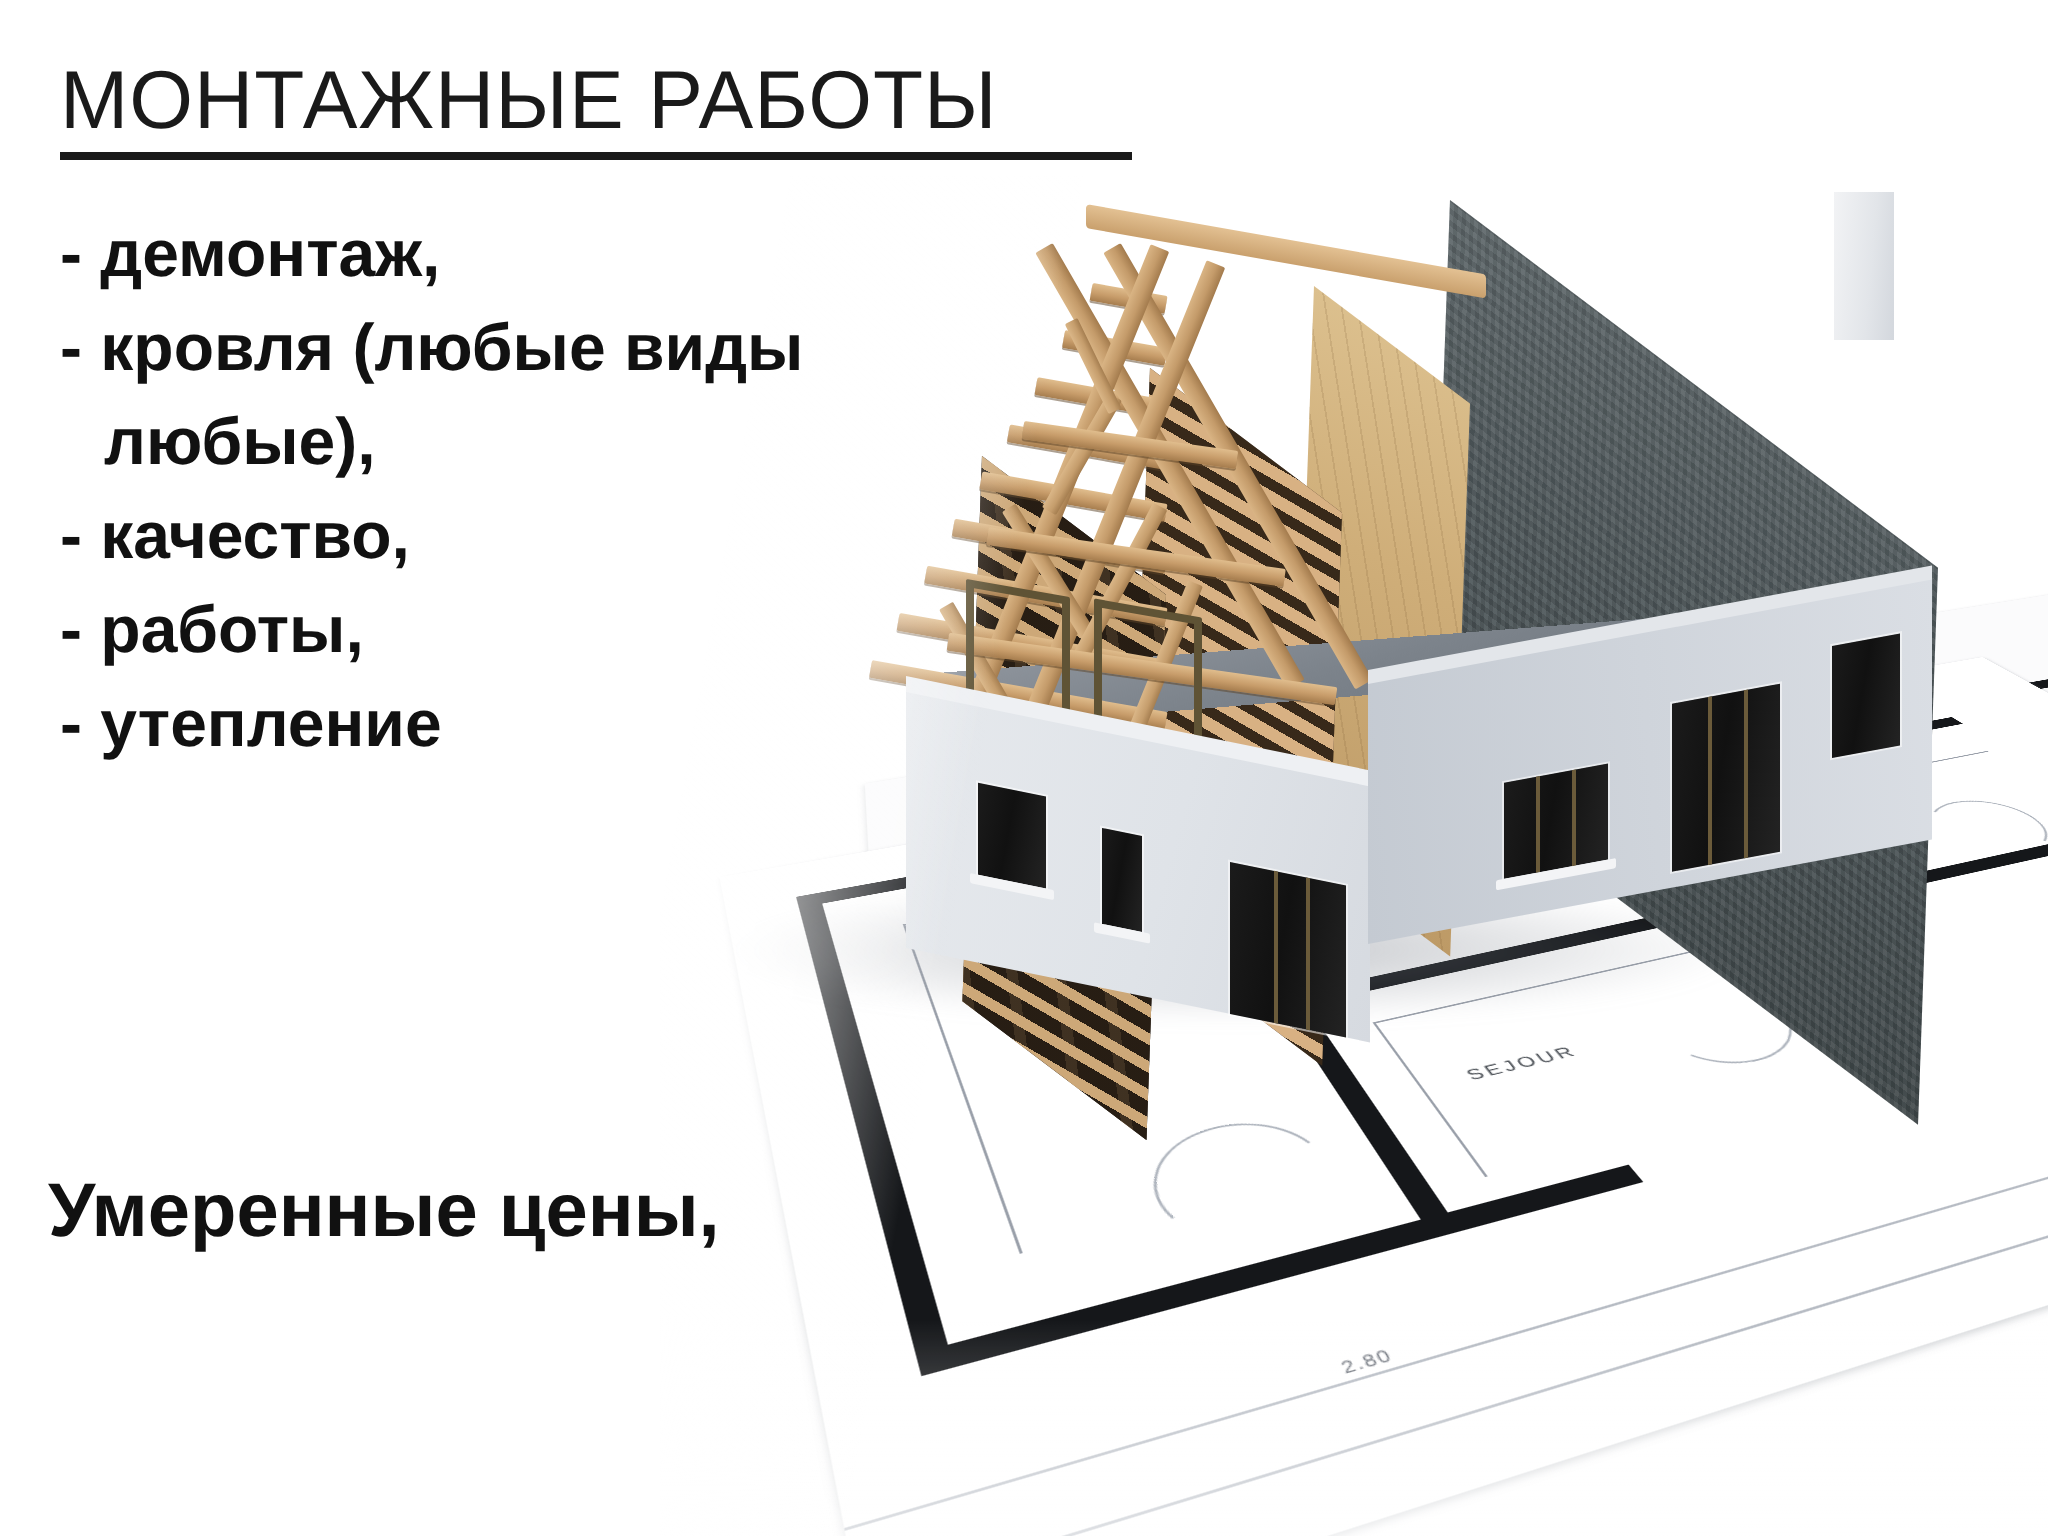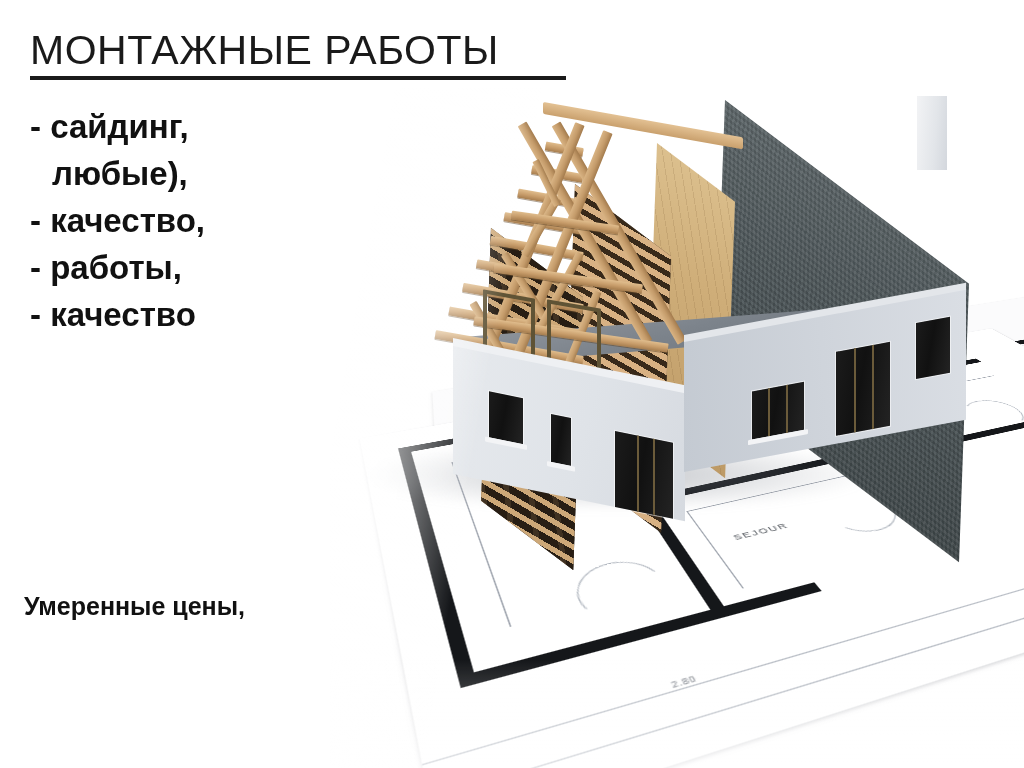--- a/index.html
+++ b/index.html
@@ -54,21 +54,21 @@
     padding-left: 22px;
   }
 
   .tagline {
     position: absolute;
     left: 24px;
     top: 582px;
     width: 520px;
   }
   .tagline-line {
-    font-size: 25px;
+    font-size: 38px;
     font-weight: 600;
     line-height: 48px;
     color: #111111;
     white-space: nowrap;
   }
 
   
   #photo {
     position: absolute;
     left: 330px;
@@ -448,24 +448,25 @@
         <div class="opening" style="left:232px; top:24px; width:34px; height:56px;"></div>
       </div>
 
     </div>
   </div>
 
   <div class="title">МОНТАЖНЫЕ РАБОТЫ</div>
   <div class="title-rule"></div>
 
   <div class="bullets">
-    <div class="bullet-line">- сайдинг,</div>
+    <div class="bullet-line">- демонтаж,</div>
+    <div class="bullet-line">- кровля (любые виды</div>
     <div class="bullet-line cont">любые),</div>
     <div class="bullet-line">- качество,</div>
     <div class="bullet-line">- работы,</div>
-    <div class="bullet-line">- качество</div>
+    <div class="bullet-line">- утепление</div>
   </div>
 
   <div class="tagline">
     <div class="tagline-line">Умеренные цены,</div>
   </div>
 
 </div>
 
 </body></html>

